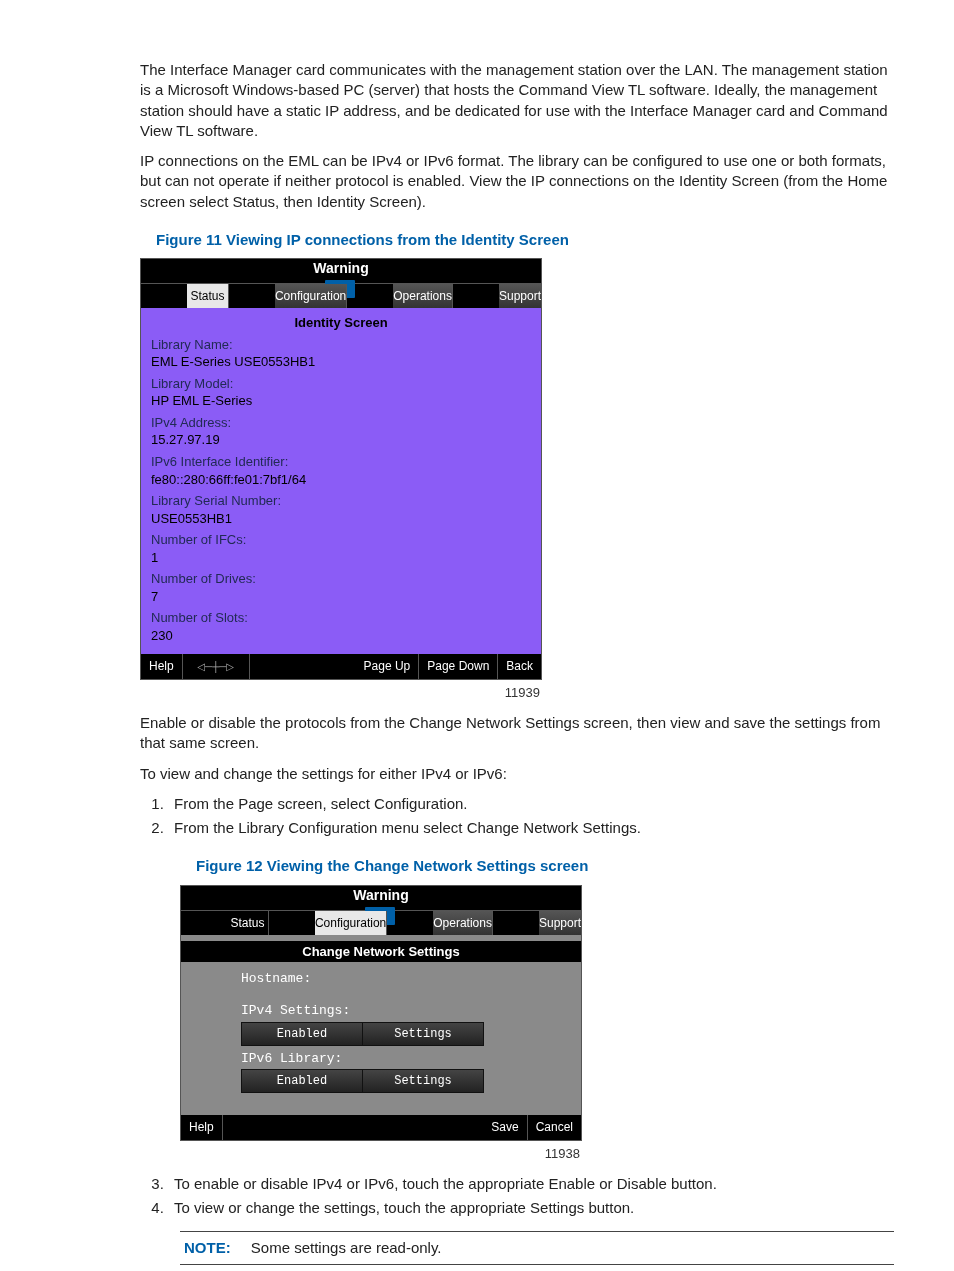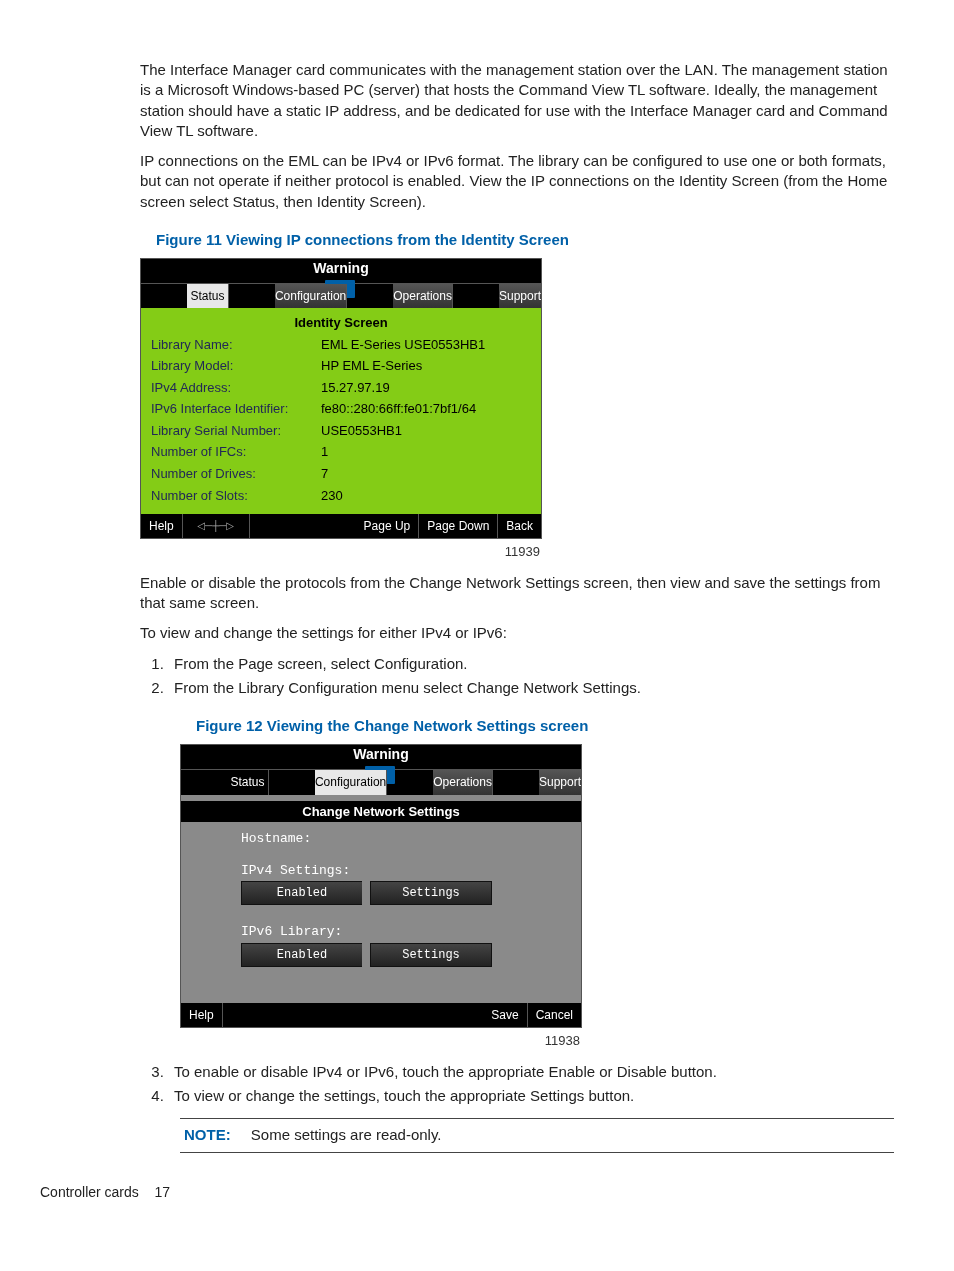--- a/index.html
+++ b/index.html
@@ -77,33 +77,34 @@
   }
   .ocp-tab-active-dark {
     background:#000;
     color:#fff;
   }
   .ocp-tab-gray {
     background: linear-gradient(#555,#333);
     color:#fff;
   }
   .ocp-body {
-    background: #84cc16;
+    background: #8b5cf6;
     color: #222a55;
     padding: 6px 10px 8px 10px;
   }
   .ocp-screen-title {
     text-align: center;
     font-weight: bold;
     color: #000;
     margin-bottom: 2px;
   }
   .ocp-row {
     display: flex;
     padding: 2px 0;
+    flex-direction: column;
   }
   .ocp-row .lbl { width: 170px; color: #222a55; }
   .ocp-row .val { color: #000; }
   .ocp-footer {
     display: flex;
     background: #000;
     color: #fff;
     font-size: 12px;
   }
   .ocp-foot-btn {
@@ -139,21 +140,21 @@
   }
   .ocp2-title {
     background:#000;
     color:#fff;
     font-weight:bold;
     text-align:center;
     margin:0 0 8px 0;
     padding:2px 0;
   }
   .ocp2-section { padding-left: 60px; font-size:13px;font-family:Liberation Mono, monospace; }
-  .ocp2-btnrow { display:flex; gap:8px; margin:2px 0 18px 0; }
+  .ocp2-btnrow { display:flex; gap:0; margin:2px 0 4px 0; }
   .ocp2-btn {
     background: linear-gradient(#444,#222);
     color:#fff;
     border:1px solid #111;
     padding:3px 0;
     font-size:12px;
     text-align:center;
     width:120px;
   }
   .ocp2-btn.left { border-right:none; }

